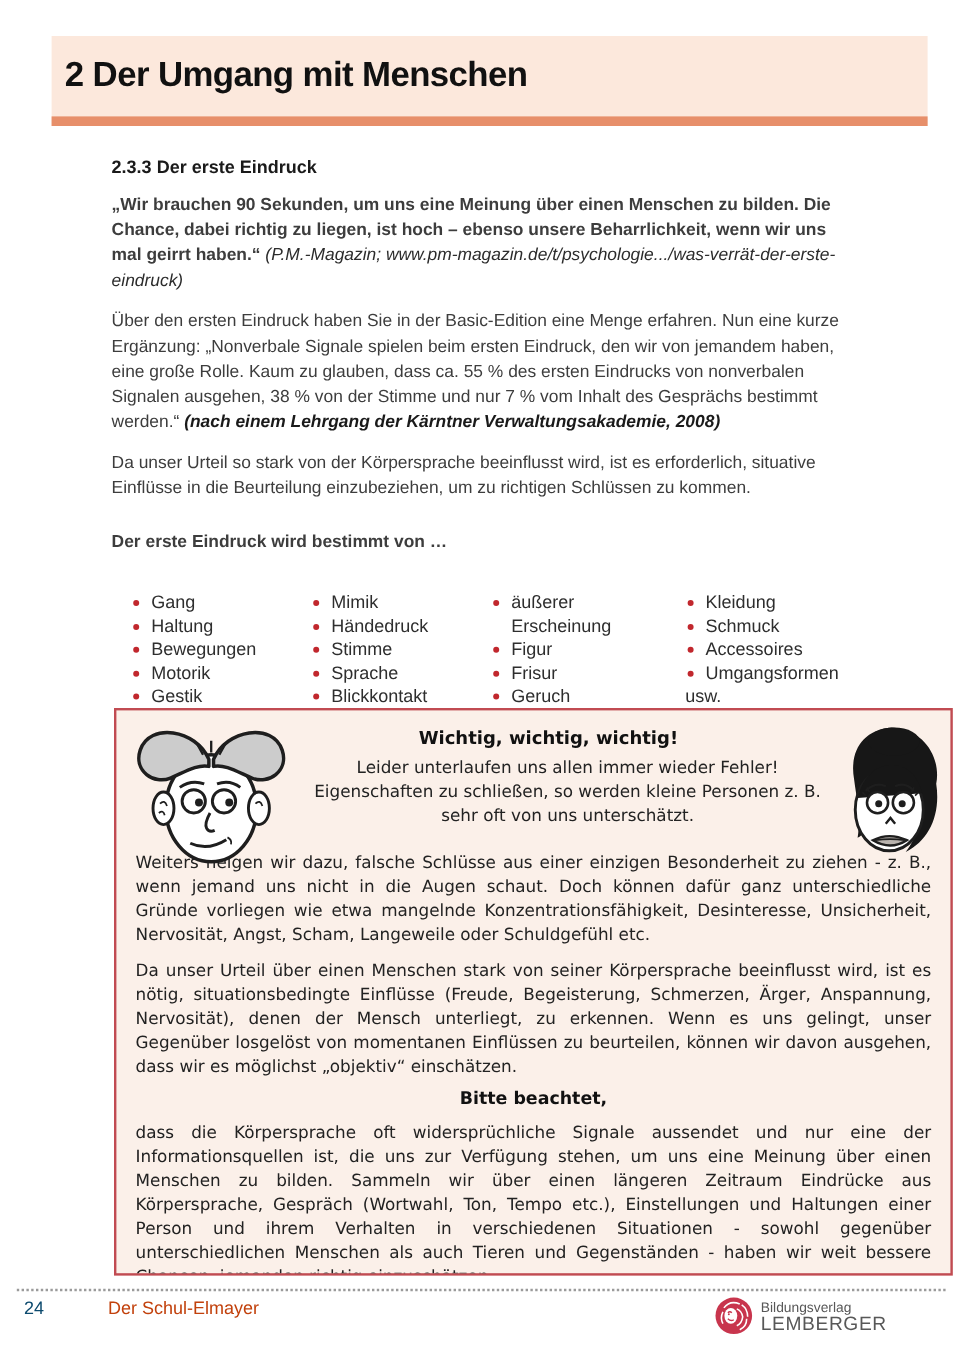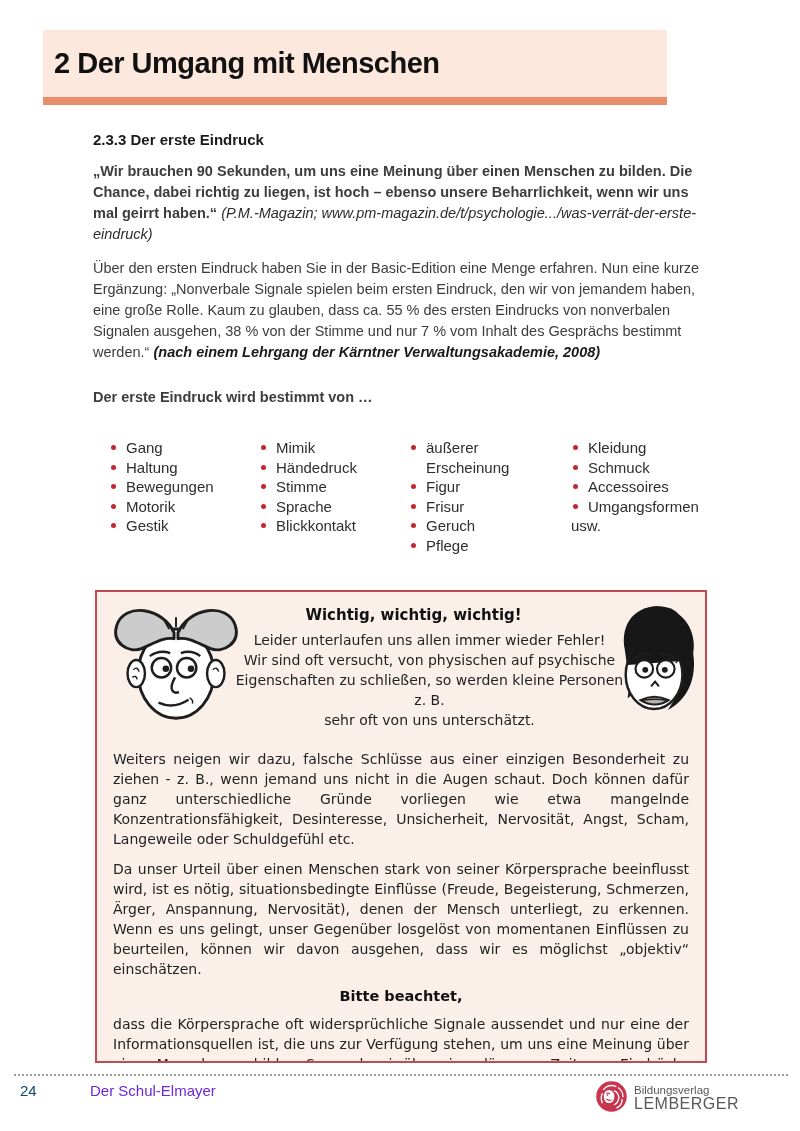--- a/index.html
+++ b/index.html
@@ -2,21 +2,21 @@
 <html lang="de"><head>
 <meta charset="utf-8">
 <style>
   html,body{margin:0;padding:0;background:#ffffff;}
   .page{
     position:relative;width:800px;height:1131px;background:#ffffff;
     font-family:"Liberation Sans",sans-serif;color:#3d3d3d;overflow:hidden;
   }
   
   .header-band{
-    position:absolute;top:30px;left:43px;width:624px;height:67px;
+    position:absolute;top:30px;left:43px;width:730px;height:67px;
     background:#fce8dc;border-bottom:8px solid #e78f6a;
     display:flex;align-items:center;box-sizing:content-box;text-align:right;
   }
   .header-band h1{
     margin:0;padding-left:11px;font-size:29px;font-weight:bold;color:#111;
     letter-spacing:-0.5px;
   }
   
   .content{position:absolute;top:105px;left:93px;width:620px;}
   .content h2{margin:26px 0 0 0;font-size:15px;font-weight:bold;color:#1a1a1a;}
@@ -31,41 +31,41 @@
     position:relative;padding-left:17px;font-size:15px;line-height:19.5px;
     color:#2e2e2e;
   }
   .bullet{
     position:absolute;left:2px;top:7px;width:5px;height:5px;border-radius:50%;
     background:#c1272d;
   }
   .list-suffix{font-size:15px;line-height:19.5px;color:#2e2e2e;}
   
   .info-box{
-    position:absolute;left:95px;top:590px;width:612px;height:473px;
+    position:absolute;left:95px;top:590px;width:699px;height:473px;
     box-sizing:border-box;border:2px solid #c14b52;background:#fbf0e9;
     padding:8px 16px;overflow:hidden;
     font-family:"DejaVu Sans",sans-serif;color:#222;
   }
   .face{position:absolute;}
   .face-man{left:6px;top:4px;}
   .face-woman{right:4px;top:12px;}
   .box-title{
     text-align:center;font-weight:bold;font-size:15px;margin:6px 95px 0 120px;
     color:#111;
   }
   .box-intro{margin:6px 61px 0 118px;text-align:center;font-size:14px;line-height:20px;}
   .box-intro span{display:block;}
   .box-p{margin:10px 0 0 0;font-size:14px;line-height:20px;text-align:justify;}
   .box-p-first{margin-top:19px;}
   .box-subtitle{text-align:center;font-weight:bold;font-size:14.5px;margin:9px 0 0 0;color:#111;}
   
   .footer-divider{position:absolute;left:14px;right:12px;top:1074px;border-top:2px dotted #9a9a9a;}
   .page-number{position:absolute;left:20px;top:1082px;font-size:15px;color:#0c4a6e;}
-  .book-title{position:absolute;left:90px;top:1082px;font-size:15px;color:#6d28d9;}
+  .book-title{position:absolute;left:90px;top:1082px;font-size:15px;color:#c2410c;}
   .publisher{position:absolute;left:595px;top:1080px;display:flex;align-items:flex-end;gap:6px;}
   .publisher-text{display:flex;flex-direction:column;line-height:1.05;color:#585858;}
   .publisher-text .l1{font-size:11.5px;}
   .publisher-text .l2{font-size:16px;letter-spacing:0.5px;}
 </style>
 </head>
 <body>
 
 <div class="page">
 
@@ -73,20 +73,21 @@
     <h1>2 Der Umgang mit Menschen</h1>
   </div>
 
   <div class="content">
     <h2>2.3.3 Der erste Eindruck</h2>
 
     <p class="quote"><span>„Wir brauchen 90 Sekunden, um uns eine Meinung über einen Menschen zu bilden. Die Chance, dabei richtig zu liegen, ist hoch – ebenso unsere Beharrlichkeit, wenn wir uns mal geirrt haben.“ </span><span class="src">(P.M.-Magazin; www.pm-magazin.de/t/psychologie.../was-verrät-der-erste-eindruck)</span></p>
 
     <p><span>Über den ersten Eindruck haben Sie in der Basic-Edition eine Menge erfahren. Nun eine kurze Ergänzung: „Nonverbale Signale spielen beim ersten Eindruck, den wir von jemandem haben, eine große Rolle. Kaum zu glauben, dass ca. 55 % des ersten Eindrucks von nonverbalen Signalen ausgehen, 38 % von der Stimme und nur 7 % vom Inhalt des Gesprächs bestimmt werden.“ </span><span class="src-bold">(nach einem Lehrgang der Kärntner Verwaltungsakademie, 2008)</span></p>
 
+    <p>Da unser Urteil so stark von der Körpersprache beeinflusst wird, ist es erforderlich, situative Einflüsse in die Beurteilung einzubeziehen, um zu richtigen Schlüssen zu kommen.</p>
 
     <p class="list-heading">Der erste Eindruck wird bestimmt von …</p>
 
     <div class="cols">
       <ul>
         <li><span class="bullet"></span><span>Gang</span></li>
         <li><span class="bullet"></span><span>Haltung</span></li>
         <li><span class="bullet"></span><span>Bewegungen</span></li>
         <li><span class="bullet"></span><span>Motorik</span></li>
         <li><span class="bullet"></span><span>Gestik</span></li>
@@ -150,21 +151,20 @@
       <path d="M22,60 l-3,-3 M25,57 l-2,-4 M64,60 l3,-3 M61,57 l2,-4" stroke="#1e1e1e" stroke-width="1.4" fill="none"></path>
       <path d="M39,84 l4,-5 l4,5" stroke="#1e1e1e" stroke-width="2" fill="none"></path>
       <path d="M28,98 q14,-7 29,0 q-14,9 -29,0 Z" fill="#b9b3ae" stroke="#1e1e1e" stroke-width="2"></path>
       <path d="M30,98 q13,-2 25,0" stroke="#1e1e1e" stroke-width="1.5" fill="none"></path>
     </svg>
 
     <div class="box-title">Wichtig, wichtig, wichtig!</div>
 
     <div class="box-intro">
       <span>Leider unterlaufen uns allen immer wieder Fehler!</span>
-      <span>Wir sind oft versucht, von physischen auf psychische</span>
       <span>Eigenschaften zu schließen, so werden kleine Personen z. B.</span>
       <span>sehr oft von uns unterschätzt.</span>
     </div>
 
     <p class="box-p box-p-first">Weiters neigen wir dazu, falsche Schlüsse aus einer einzigen Besonderheit zu ziehen - z. B., wenn jemand uns nicht in die Augen schaut. Doch können dafür ganz unterschiedliche Gründe vorliegen wie etwa mangelnde Konzentrationsfähigkeit, Desinteresse, Unsicherheit, Nervosität, Angst, Scham, Langeweile oder Schuldgefühl etc.</p>
     <p class="box-p">Da unser Urteil über einen Menschen stark von seiner Körpersprache beeinflusst wird, ist es nötig, situationsbedingte Einflüsse (Freude, Begeisterung, Schmerzen, Ärger, Anspannung, Nervosität), denen der Mensch unterliegt, zu erkennen. Wenn es uns gelingt, unser Gegenüber losgelöst von momentanen Einflüssen zu beurteilen, können wir davon ausgehen, dass wir es möglichst „objektiv“ einschätzen.</p>
     <p class="box-subtitle">Bitte beachtet,</p>
     <p class="box-p">dass die Körpersprache oft widersprüchliche Signale aussendet und nur eine der Informationsquellen ist, die uns zur Verfügung stehen, um uns eine Meinung über einen Menschen zu bilden. Sammeln wir über einen längeren Zeitraum Eindrücke aus Körpersprache, Gespräch (Wortwahl, Ton, Tempo etc.), Einstellungen und Haltungen einer Person und ihrem Verhalten in verschiedenen Situationen - sowohl gegenüber unterschiedlichen Menschen als auch Tieren und Gegenständen - haben wir weit bessere Chancen, jemanden richtig einzuschätzen.</p>
   </div>
 

